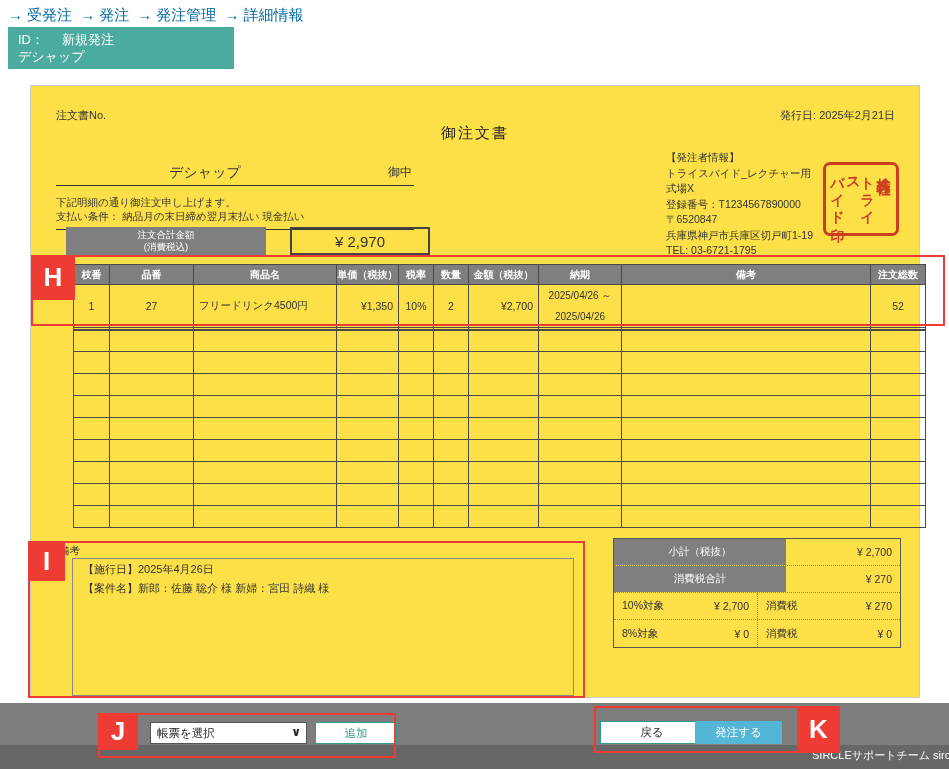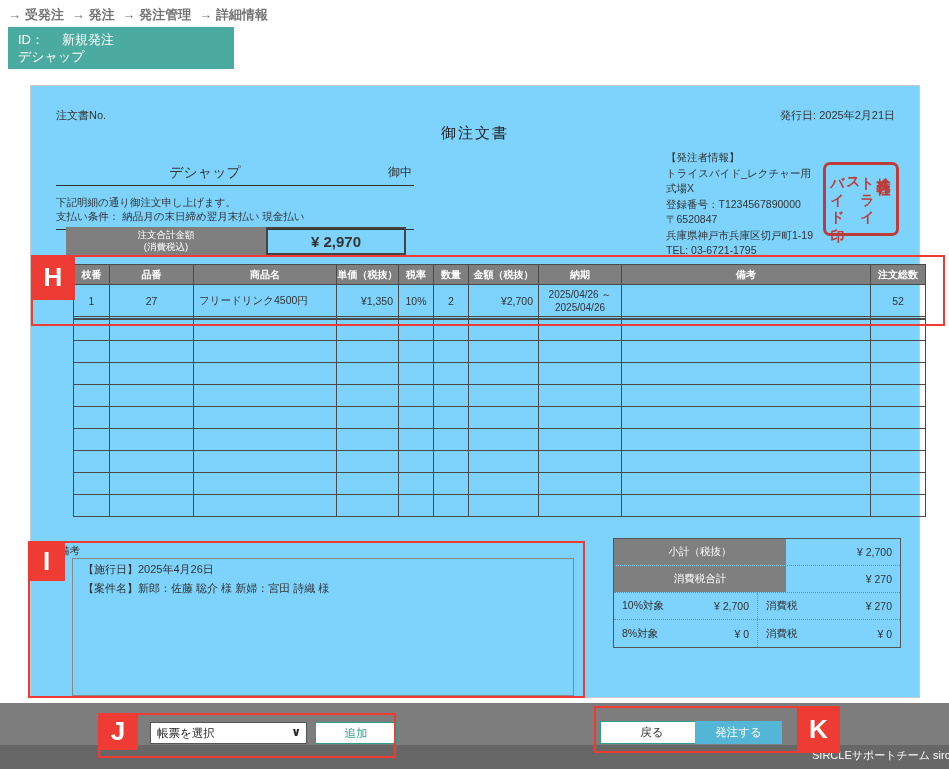--- a/index.html
+++ b/index.html
@@ -1,67 +1,67 @@
 <!DOCTYPE html>
 <html><head>
 <meta charset="utf-8">
 <style>
   * { margin:0; padding:0; box-sizing:border-box; }
   html,body { background:#fff; }
   body { font-family:"Liberation Sans","DejaVu Sans",sans-serif; color:#333; }
   #page { position:relative; width:949px; height:769px; background:#fff; overflow:hidden; }
 
   
-  .breadcrumb { position:absolute; left:8px; top:6px; font-size:13px; color:#737373;font-weight:bold; }
+  .breadcrumb { position:absolute; left:8px; top:6px; font-size:15px; color:#0369a1; }
   .breadcrumb span { margin-right:4px; }
 
   
   .badge { position:absolute; left:8px; top:27px; width:226px; height:42px;
            background:#4caba0; color:#fff; padding:4px 10px; border-radius:0;
            font-size:13px; line-height:17px; }
   .badge .id-line .id-value { margin-left:18px; }
 
   
   .card { position:absolute; left:30px; top:85px; width:890px; height:613px;
-          background:#7dd3fc; border:1px solid #c9c9c9; font-size:11px; }
+          background:#fde047; border:1px solid #c9c9c9; font-size:11px; }
   .order-no { position:absolute; left:25px; top:22px; font-size:11px; color:#333; }
   .issue-date { position:absolute; right:24px; top:22px; font-size:11px; color:#333; }
   .doc-title { position:absolute; left:0; top:38px; width:100%; text-align:center;
                font-size:15px; letter-spacing:2px; color:#222; }
   .vendor-line { position:absolute; left:25px; top:72px; width:358px; height:28px;
                  border-bottom:1px solid #333; }
   .vendor-name { position:absolute; left:0; right:60px; bottom:3px; text-align:center; font-size:14px; }
   .honorific { position:absolute; right:2px; bottom:4px; font-size:12px; }
   .greeting { position:absolute; left:25px; top:110px; font-size:10.5px; }
   .payment { position:absolute; left:25px; top:124px; width:358px; font-size:10.5px;
              border-bottom:1px solid #333; padding-bottom:5px; }
 
   .total-box { position:absolute; left:35px; top:141px; display:flex; }
   .total-box .label-cell { width:200px; height:28px; background:#7f7f7f; color:#fff;
      font-size:9.5px; line-height:1.25; display:flex; flex-direction:column;
      align-items:center; justify-content:center; }
   .total-box .value-cell { width:140px; height:28px; border:2px solid #444;
-     font-size:15px; font-weight:bold; display:flex; align-items:center; justify-content:center; }
+     font-size:15px; font-weight:normal; display:flex; align-items:center; justify-content:center;margin-left:24px; }
 
   .orderer { position:absolute; left:635px; top:64px; width:185px; font-size:10.5px; line-height:15.5px; color:#333; }
   .stamp { position:absolute; left:792px; top:76px; width:76px; height:74px;
            border:3px solid #c5281c; border-radius:7px; color:#c5281c; opacity:.88;
            display:flex; flex-direction:row-reverse; justify-content:center; gap:2px; padding:2px; }
   .stamp span { writing-mode:vertical-rl; text-orientation:upright; font-size:14px;
                 font-weight:bold; letter-spacing:1px; line-height:1; }
 
   
   table.order-table { position:absolute; left:42px; top:178px; width:852px;
                       border-collapse:collapse; table-layout:fixed; }
   .order-table th, .order-table td { border:1px solid #4a4a4a; font-size:10.5px; overflow:hidden; }
   .order-table th { background:#7f7f7f; color:#fff; font-weight:bold; height:20px; font-size:10px; }
   .order-table td.c { text-align:center; } .order-table td.l { text-align:left; padding-left:5px; }
   .order-table td.r { text-align:right; padding-right:5px; }
   .order-table tr.data-row td { height:32px; }
-  .order-table td.nowrap2 { white-space:pre-line; font-size:10px; line-height:13px; text-align:center; }
+  .order-table td.nowrap2 { white-space:pre-line; font-size:10px; line-height:21px; text-align:center; }
   .order-table tr.sep-row td { height:2px; padding:0; border-bottom:2px solid #4a4a4a; }
   .order-table tr.empty-row td { height:22px; }
   .cw0{width:36px}.cw1{width:84px}.cw2{width:143px}.cw3{width:62px}.cw4{width:35px}
   .cw5{width:35px}.cw6{width:70px}.cw7{width:83px}.cw8{width:249px}.cw9{width:55px}
 
   .remarks-label { position:absolute; left:28px; top:458px; font-size:10.5px; }
   .remarks-box { position:absolute; left:41px; top:472px; width:502px; height:138px;
                  border:1px solid #888; padding:1px 10px; font-size:11px; line-height:19px; }
 
   

